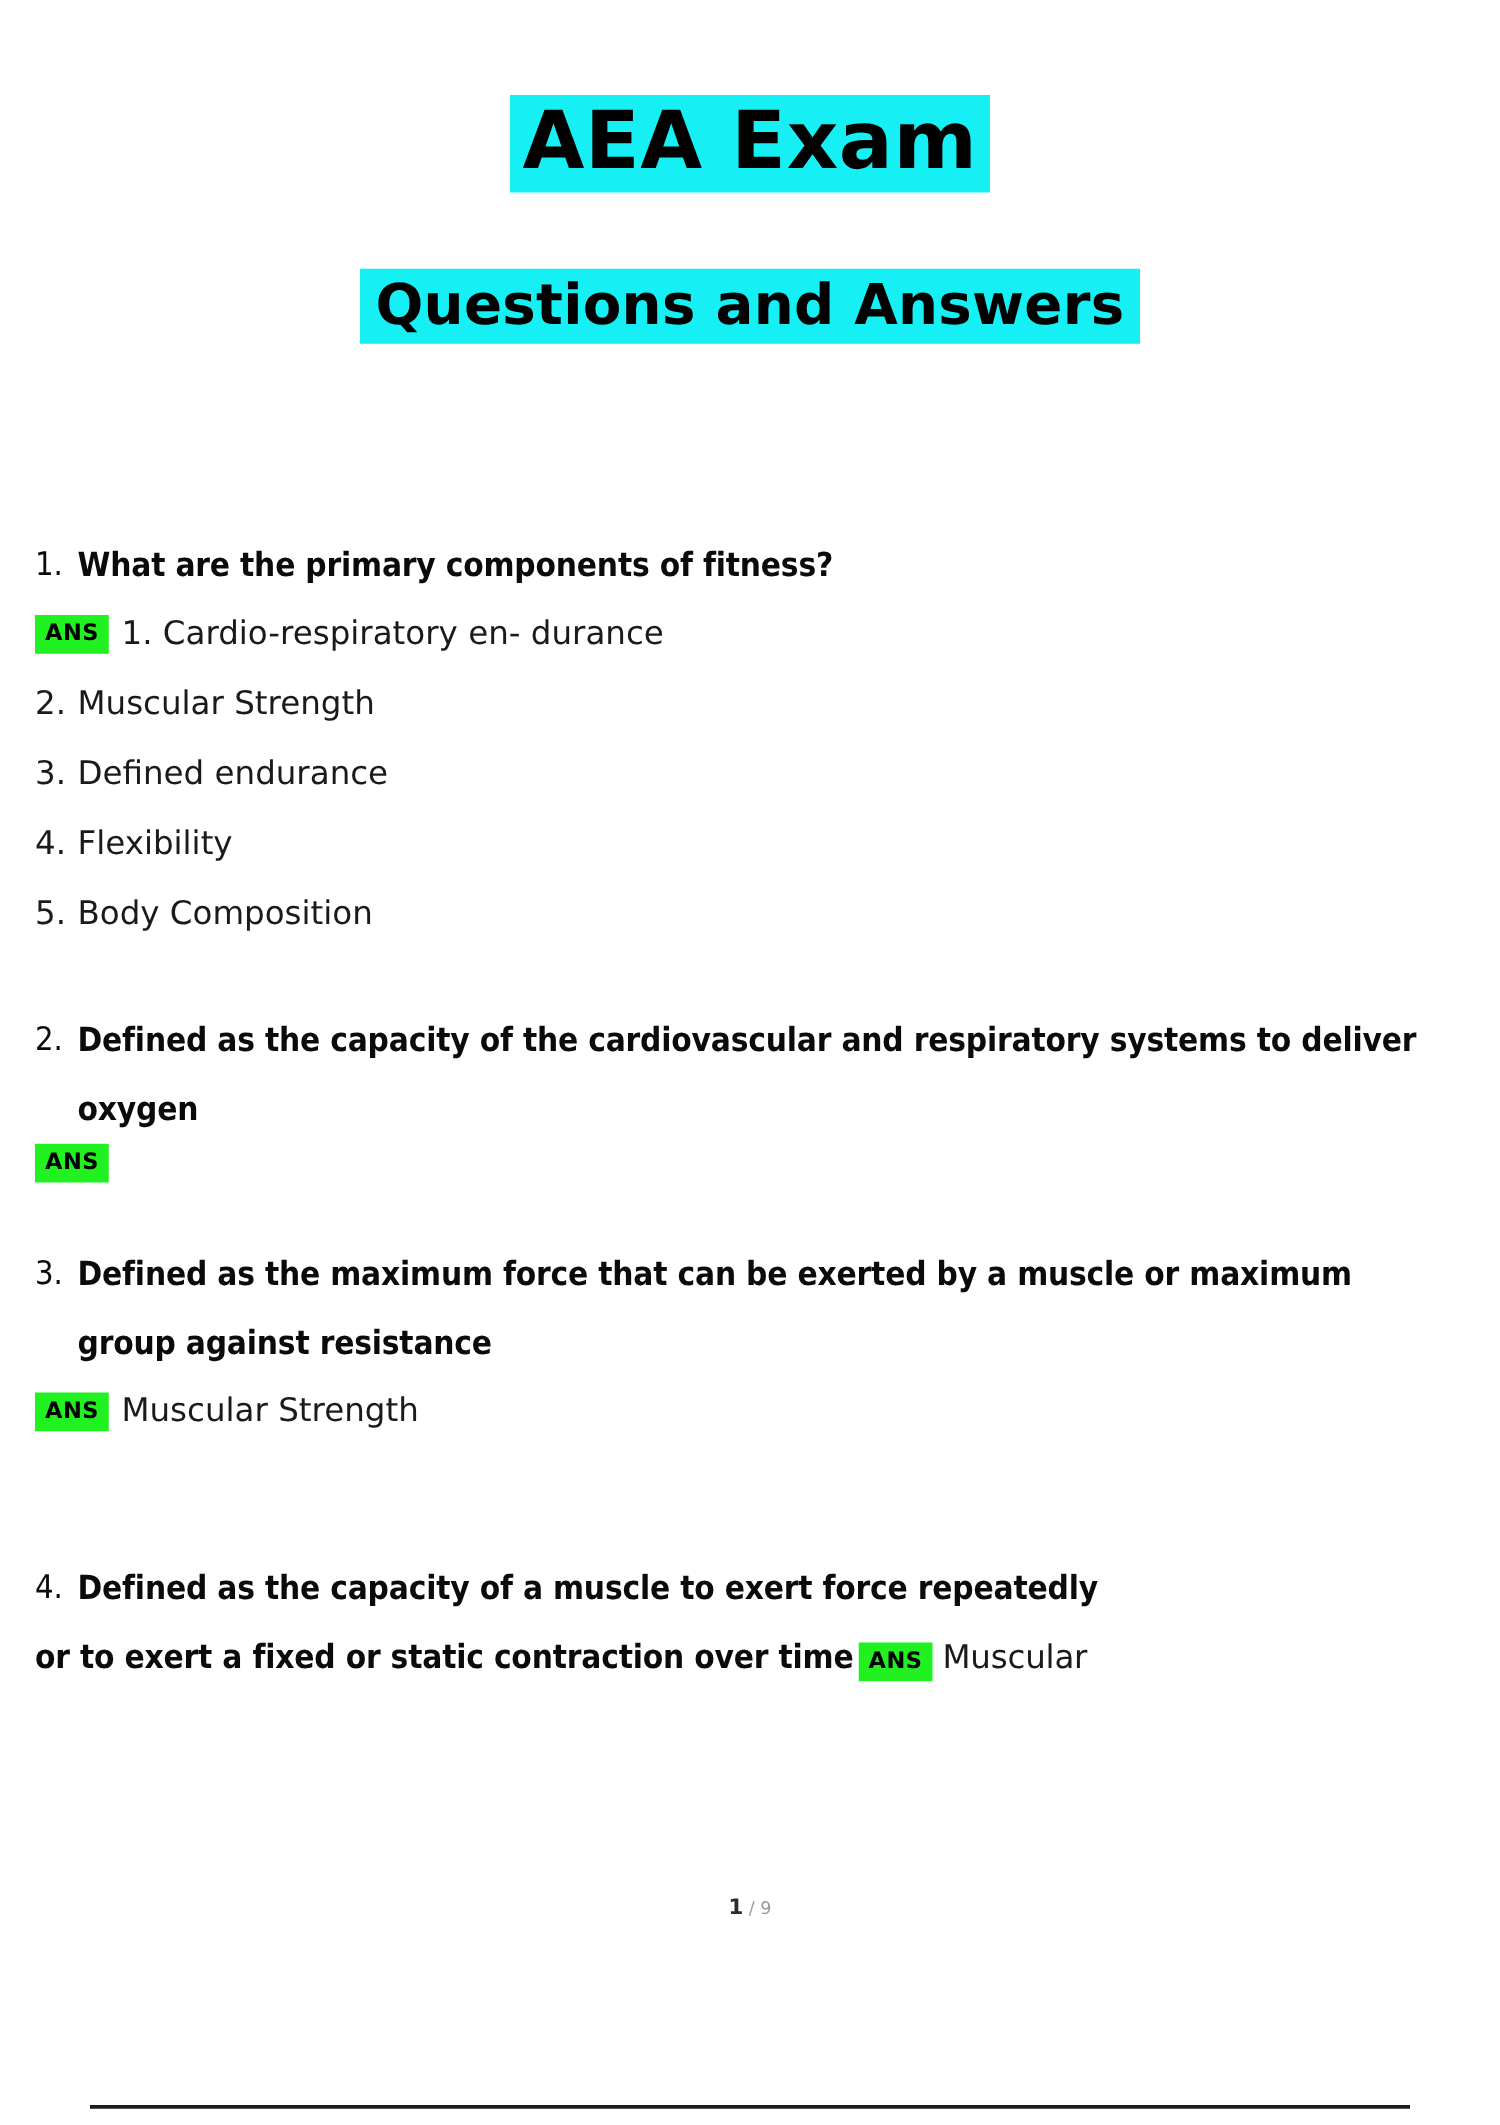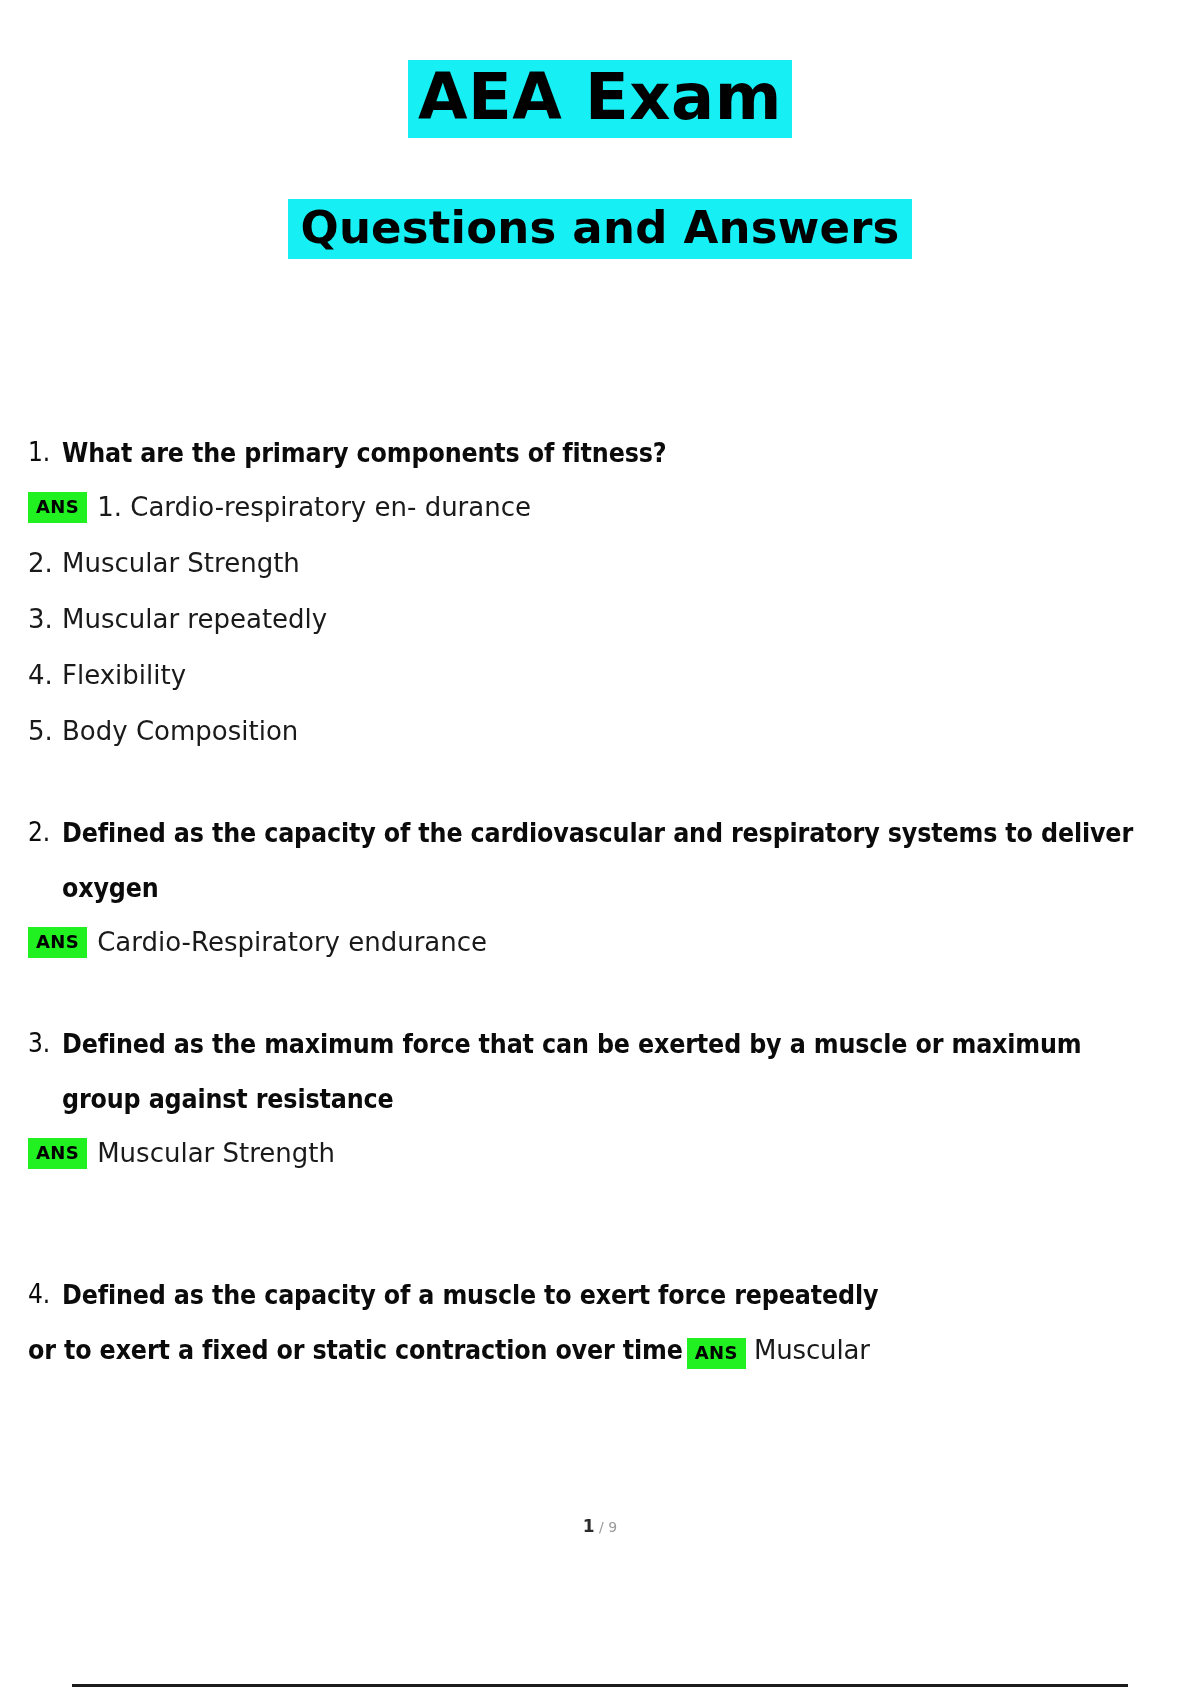--- a/index.html
+++ b/index.html
@@ -24,21 +24,21 @@
     left: 0; top: 0;
     width: 1200px;
     height: 1700px;
     background: #ffffff;
     box-sizing: border-box;
   }
 
   
   .title-block {
     text-align: center;
-    padding-top: 60px;
+    padding-top: 76px;
   }
   .doc-title {
     display: inline-block;
     font-family: "DejaVu Sans", sans-serif;
     font-weight: 700;
     font-size: 64px;
     line-height: 1.12;
     letter-spacing: 0.5px;
     color: #000000;
     background: #16f0f5;
@@ -211,42 +211,41 @@
         <span class="ans-badge" style="background: rgb(33, 240, 33);">ANS</span>
         <span class="ans-text">1. Cardio-respiratory en- durance</span>
       </div>
 
       <div class="lrow">
         <span class="lnum">2.</span>
         <span class="ltext">Muscular Strength</span>
       </div>
       <div class="lrow">
         <span class="lnum">3.</span>
-        <span class="ltext">Muscular repeatedly</span>
+        <span class="ltext">Defined endurance</span>
       </div>
       <div class="lrow">
         <span class="lnum">4.</span>
         <span class="ltext">Flexibility</span>
       </div>
       <div class="lrow">
         <span class="lnum">5.</span>
         <span class="ltext">Body Composition</span>
       </div>
     </div>
 
     <div class="gap-md"></div>
 
     <div>
       <div class="qrow">
         <span class="qnum">2.</span>
         <span class="qtext">Defined as the capacity of the cardiovascular and respiratory systems to deliver oxygen</span>
       </div>
       <div class="arow">
         <span class="ans-badge" style="background: rgb(33, 240, 33);">ANS</span>
-        <span class="ans-text">Cardio-Respiratory endurance</span>
       </div>
     </div>
 
     <div class="gap-md"></div>
 
     <div>
       <div class="qrow">
         <span class="qnum">3.</span>
         <span class="qtext">Defined as the maximum force that can be exerted by a muscle or maximum group against resistance</span>
       </div>

